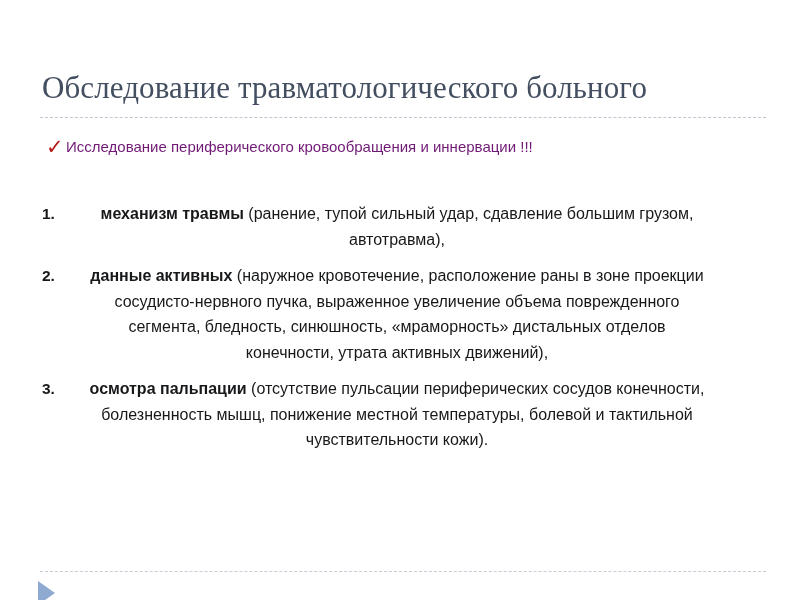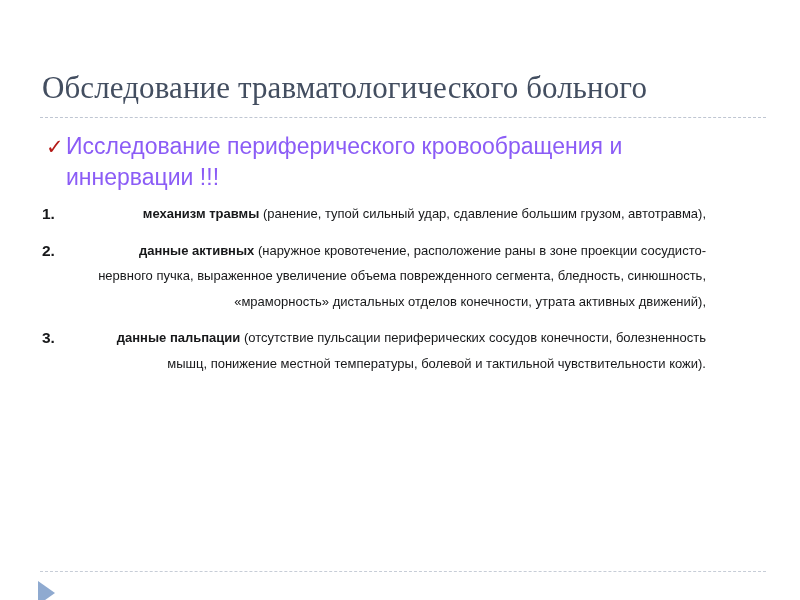--- a/index.html
+++ b/index.html
@@ -62,22 +62,22 @@
   .check-mark {
     flex: 0 0 auto;
     color: #B41A17;
     font-size: 21px;
     line-height: 31px;
     width: 20px;
     text-align: left;
   }
   .check-text {
     flex: 1 1 auto;
-    color: #8b5cf6;
-    font-size: 23px;
+    color: #701a75;
+    font-size: 15px;
     line-height: 31px;
     font-weight: 400;
     max-width: 650px;
   }
 
   
   .num-list {
     position: absolute;
     left: 42px;
     top: 183px;
@@ -92,25 +92,25 @@
 
   .num-marker {
     flex: 0 0 46px;
     font-size: 15.5px;
     line-height: 25.5px;
     font-weight: bold;
     color: #17181A;
   }
   .num-body {
     flex: 1 1 auto;
-    font-size: 13px;
+    font-size: 16px;
     line-height: 25.5px;
     color: #17181A;
     max-width: 618px;
-    text-align: right;
+    text-align: center;
   }
   .num-body b { font-weight: bold; }
 
   
   .footer-rule {
     position: absolute;
     left: 40px;
     top: 553px;
     width: 726px;
     height: 0;
@@ -150,21 +150,21 @@
       <span class="num-body"><b>механизм травмы </b><span>(ранение, тупой сильный удар, сдавление большим грузом, автотравма),</span></span>
     </div>
 
     <div class="num-item">
       <span class="num-marker">2.</span>
       <span class="num-body"><b>данные активных </b><span>(наружное кровотечение, расположение раны в зоне проекции сосудисто-нервного пучка, выраженное увеличение объема поврежденного сегмента, бледность, синюшность, «мраморность» дистальных отделов конечности, утрата активных движений),</span></span>
     </div>
 
     <div class="num-item">
       <span class="num-marker">3.</span>
-      <span class="num-body"><b>данные пальпации </b><span>(отсутствие пульсации периферических сосудов конечности, болезненность мышц, понижение местной температуры, болевой и тактильной чувствительности кожи).</span></span>
+      <span class="num-body"><b>осмотра пальпации </b><span>(отсутствие пульсации периферических сосудов конечности, болезненность мышц, понижение местной температуры, болевой и тактильной чувствительности кожи).</span></span>
     </div>
 
   </div>
 
   <div class="footer-rule"></div>
   <div class="footer-arrow"></div>
 
 </div>
 
 </body></html>

